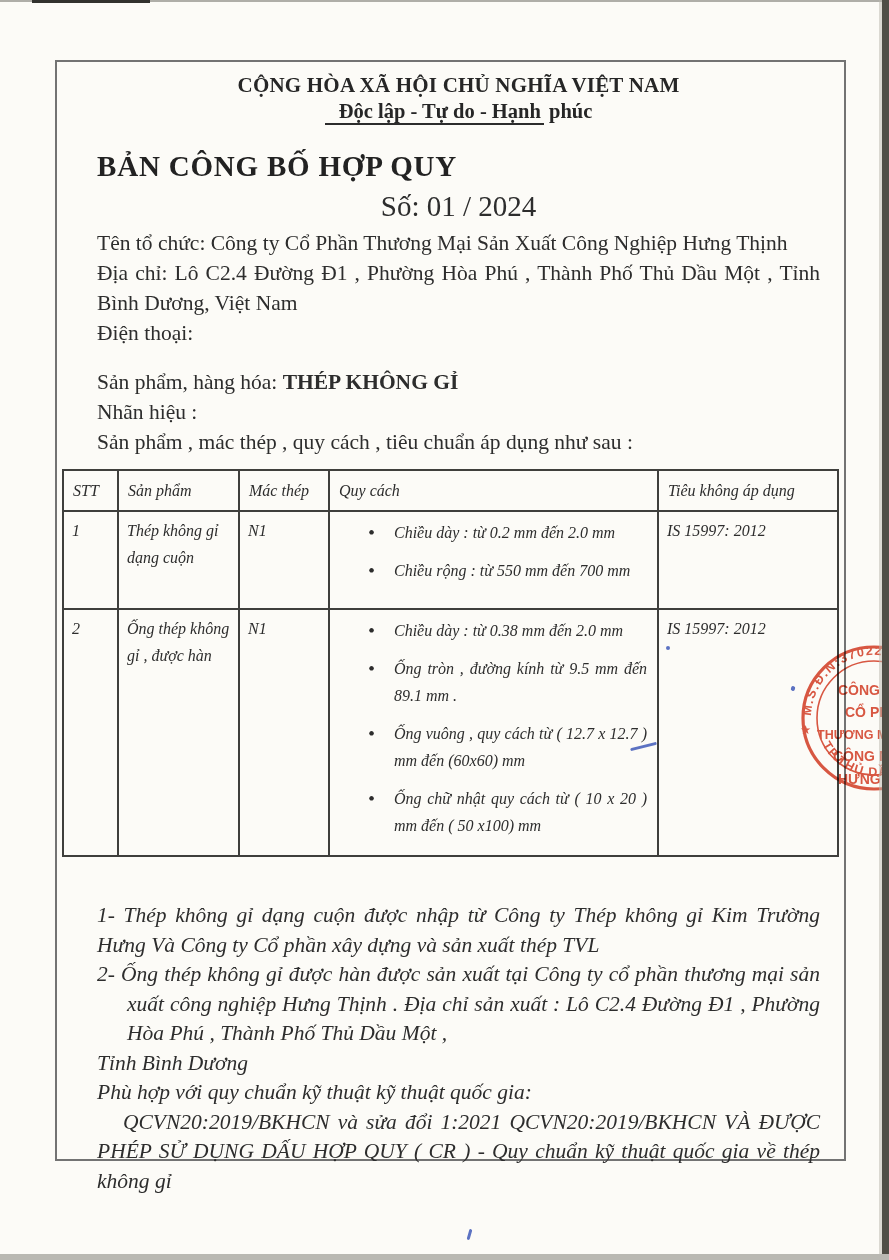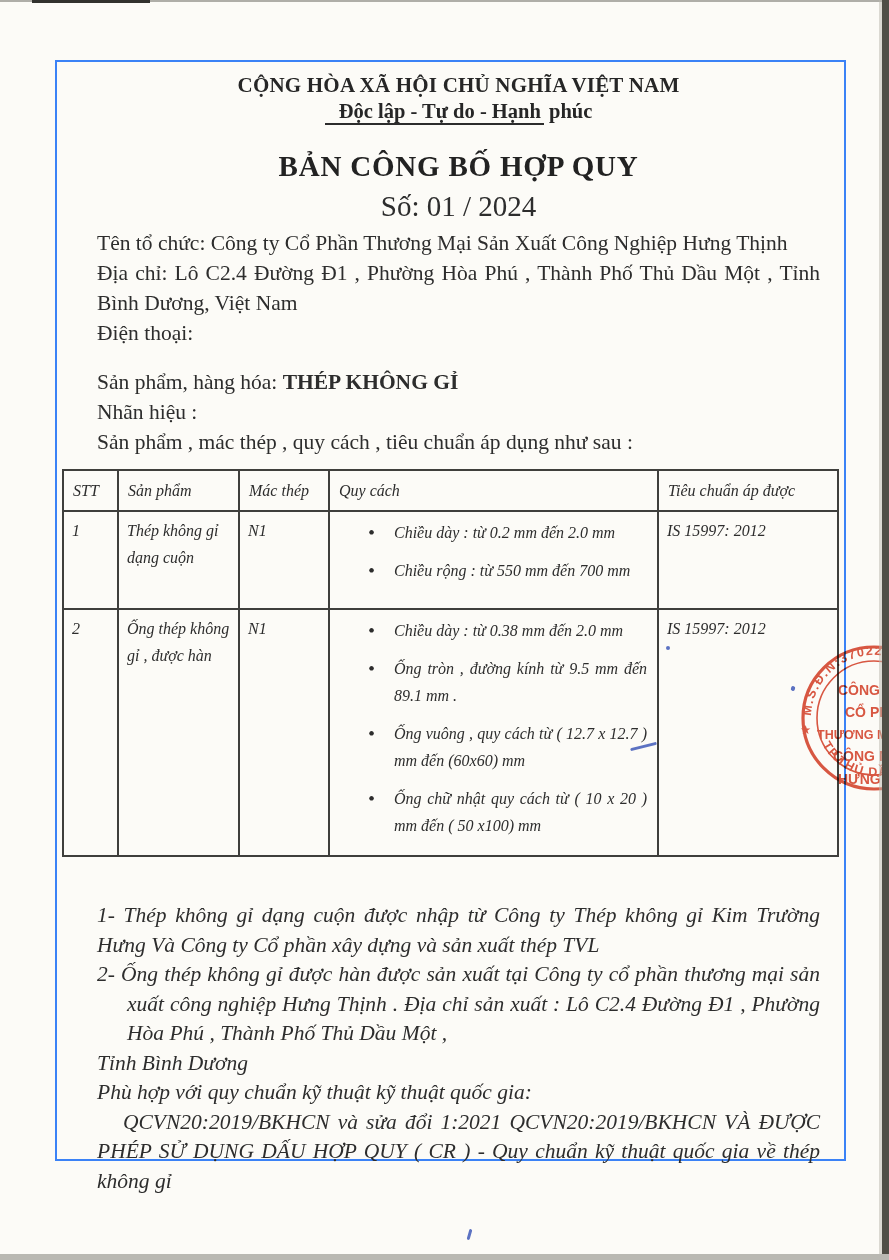--- a/index.html
+++ b/index.html
@@ -14,28 +14,28 @@
   
   .edge-top{position:absolute;top:0;left:0;right:0;height:2px;background:#6f6f68;opacity:.55;}
   .edge-top-dark{position:absolute;top:0;left:32px;width:118px;height:3px;background:#32322e;}
   .edge-right{position:absolute;top:0;right:0;bottom:0;width:7px;background:#4f4e46;}
   .edge-right-soft{position:absolute;top:0;right:7px;bottom:0;width:3px;background:#b9b8ae;opacity:.5;}
   .edge-bottom{position:absolute;left:0;right:0;bottom:0;height:6px;background:#b9b8b2;}
 
   
   .frame{
     position:absolute;left:55px;top:60px;width:791px;height:1101px;
-    border:2px solid #3b82f6;box-sizing:border-box;background:transparent;
+    border:2px solid #737373;box-sizing:border-box;background:transparent;
   }
   .content{padding:10px 24px 0 40px;font-size:21.5px;line-height:30px;}
 
   .nat-title{text-align:center;font-weight:bold;font-size:21px;line-height:26px;letter-spacing:.2px;color:#262626;}
   .motto{text-align:center;font-weight:bold;font-size:20.5px;line-height:27px;color:#262626;}
   .motto .u{border-bottom:2px solid #2c2c2c;padding:0 3px 1px 14px;}
-  .doc-title{text-align:center;font-weight:bold;font-size:29px;line-height:34px;margin-top:24px;letter-spacing:.8px;color:#222;}
+  .doc-title{font-weight:bold;font-size:29px;line-height:34px;margin-top:24px;letter-spacing:.8px;color:#222;}
   .doc-no{text-align:center;font-size:29px;line-height:30px;margin-top:8px;}
 
   .body-block{margin-top:7px;}
   .content p{margin:0;text-align:justify;}
   .indent-group{margin-top:19px;}
   .bold{font-weight:bold;}
 
   
   table.products{
     border-collapse:collapse;table-layout:fixed;
@@ -114,21 +114,21 @@
             <col class="c-grade">
             <col class="c-spec">
             <col class="c-std">
         </colgroup>
         <thead>
           <tr>
             <th class="c-center">STT</th>
             <th>Sản phẩm</th>
             <th>Mác thép</th>
             <th>Quy cách</th>
-            <th>Tiêu chuẩn áp được</th>
+            <th>Tiêu không áp dụng</th>
           </tr>
         </thead>
         <tbody>
           <tr class="row-1">
             <td class="c-center cell-top">1</td>
             <td class="prod-cell cell-top">Thép không gỉ dạng cuộn</td>
             <td class="c-center cell-top">N1</td>
             <td>
               <ul class="specs">
                 <li>Chiều dày : từ 0.2 mm đến 2.0 mm</li>

